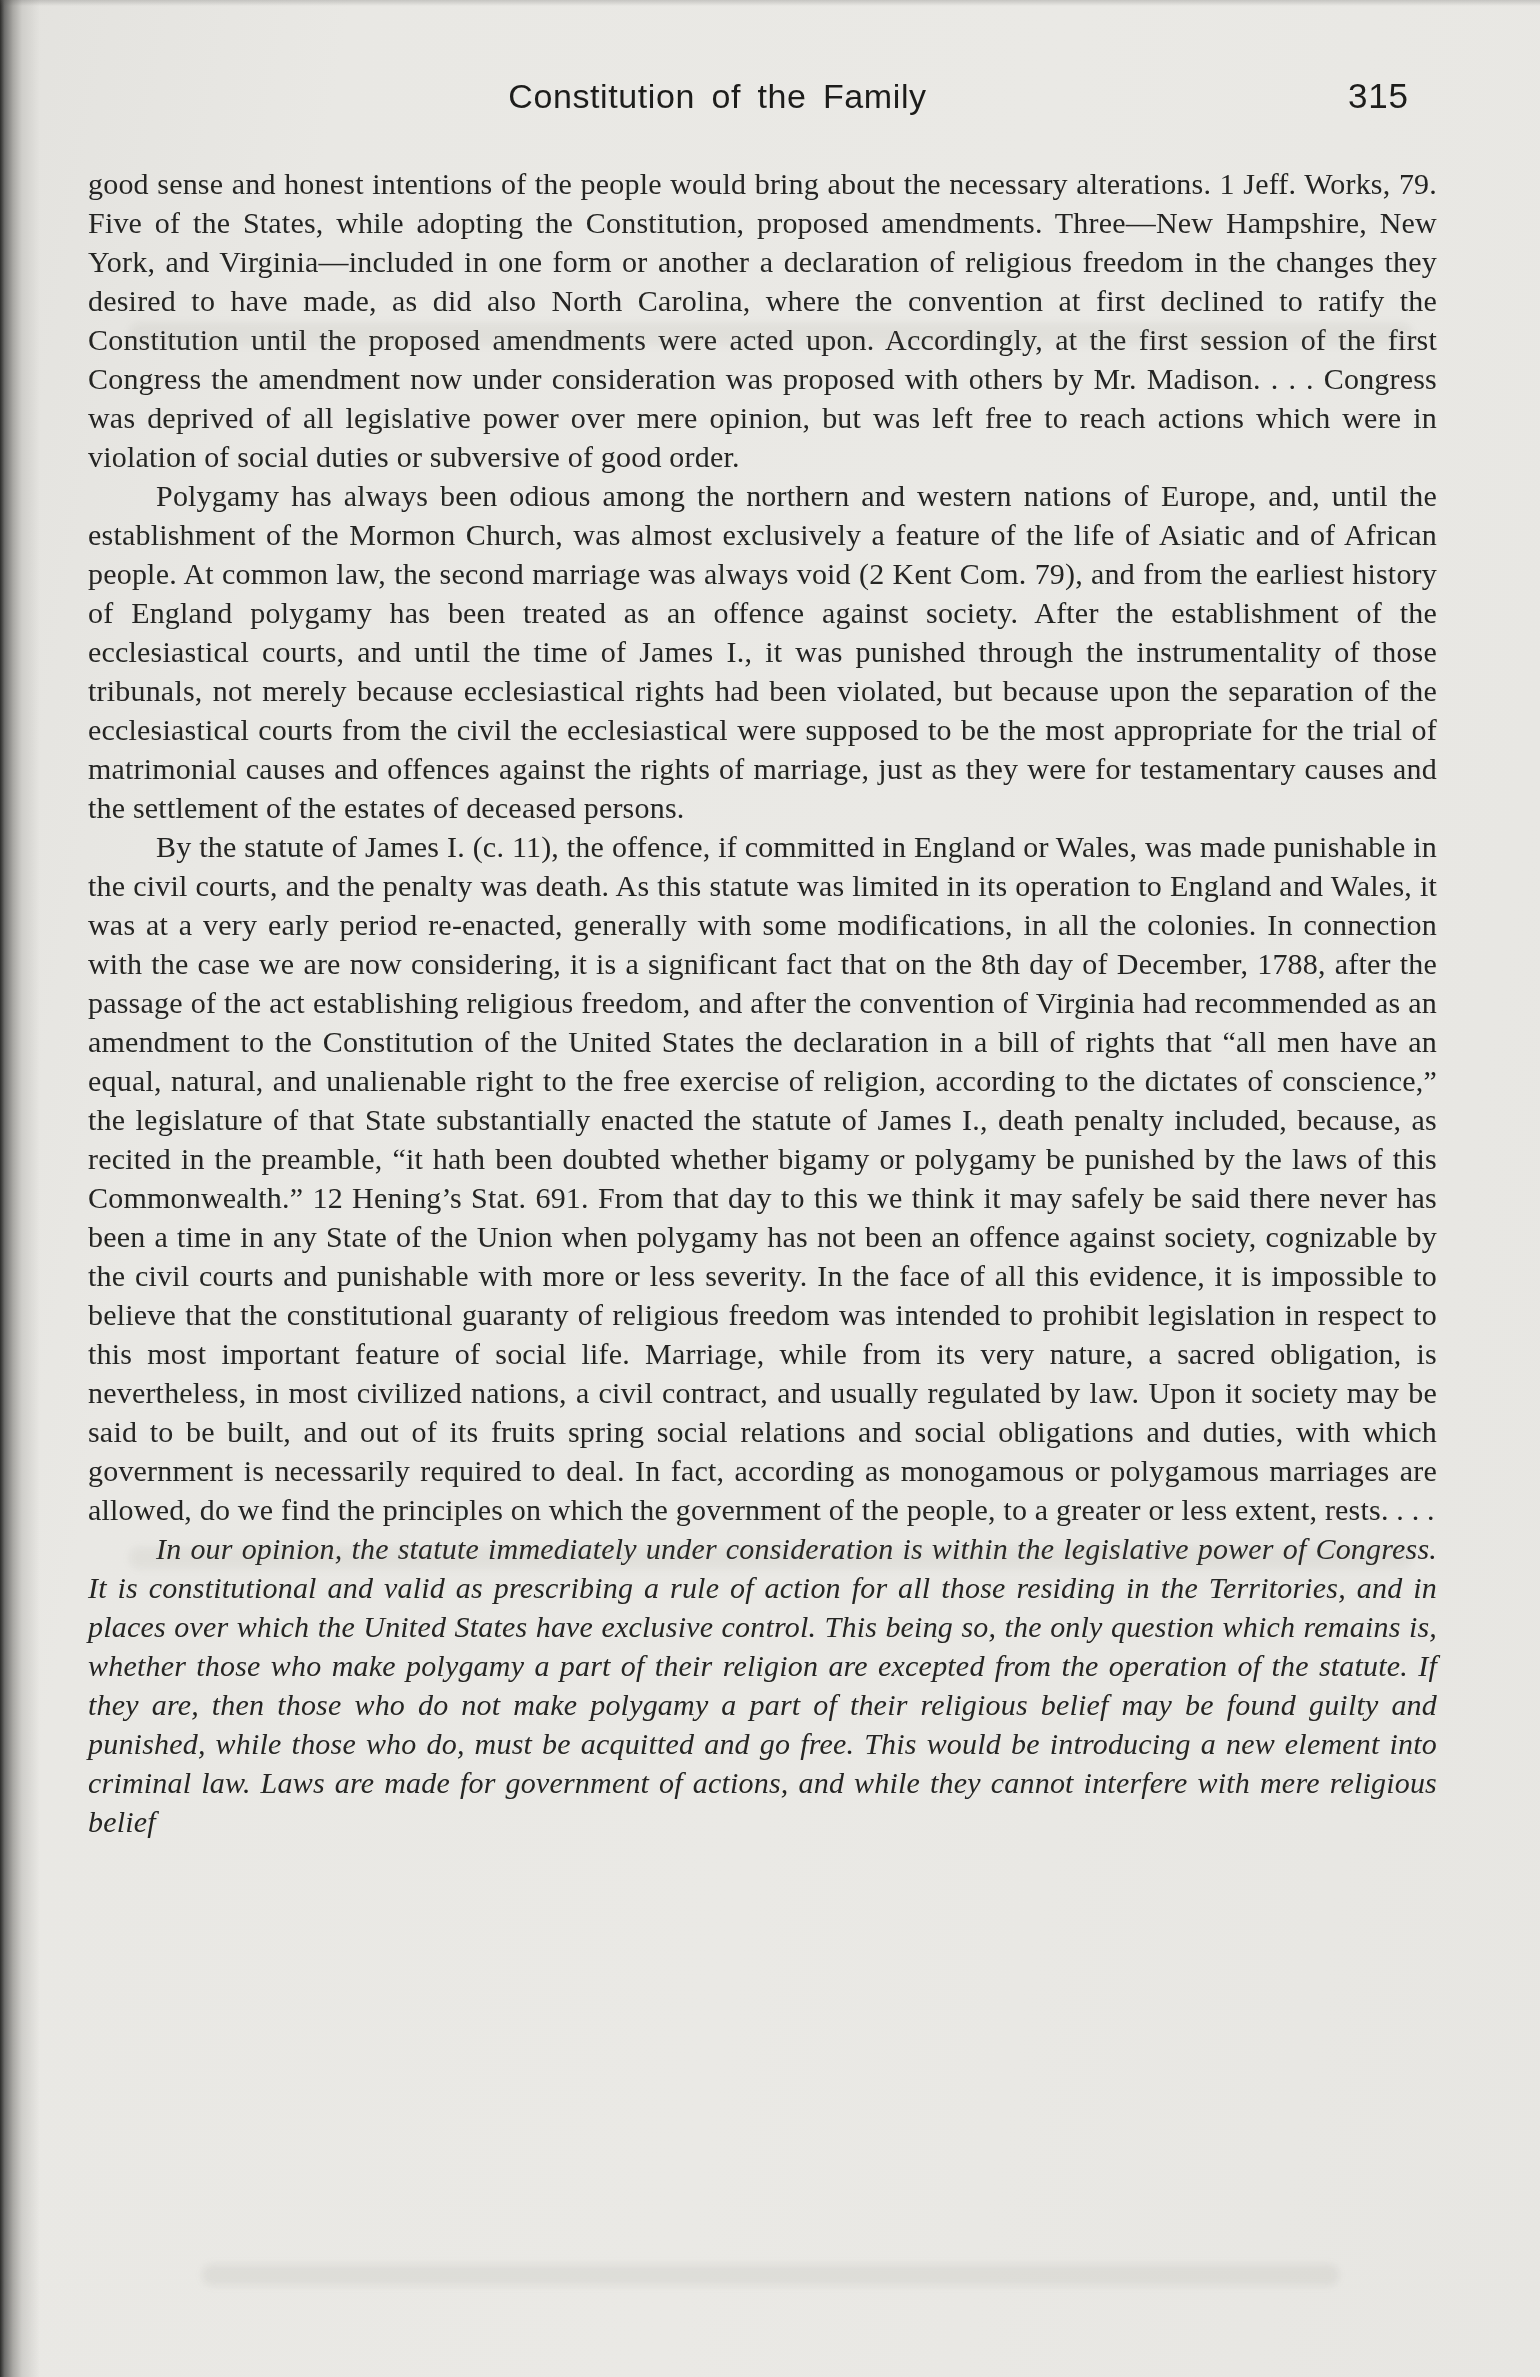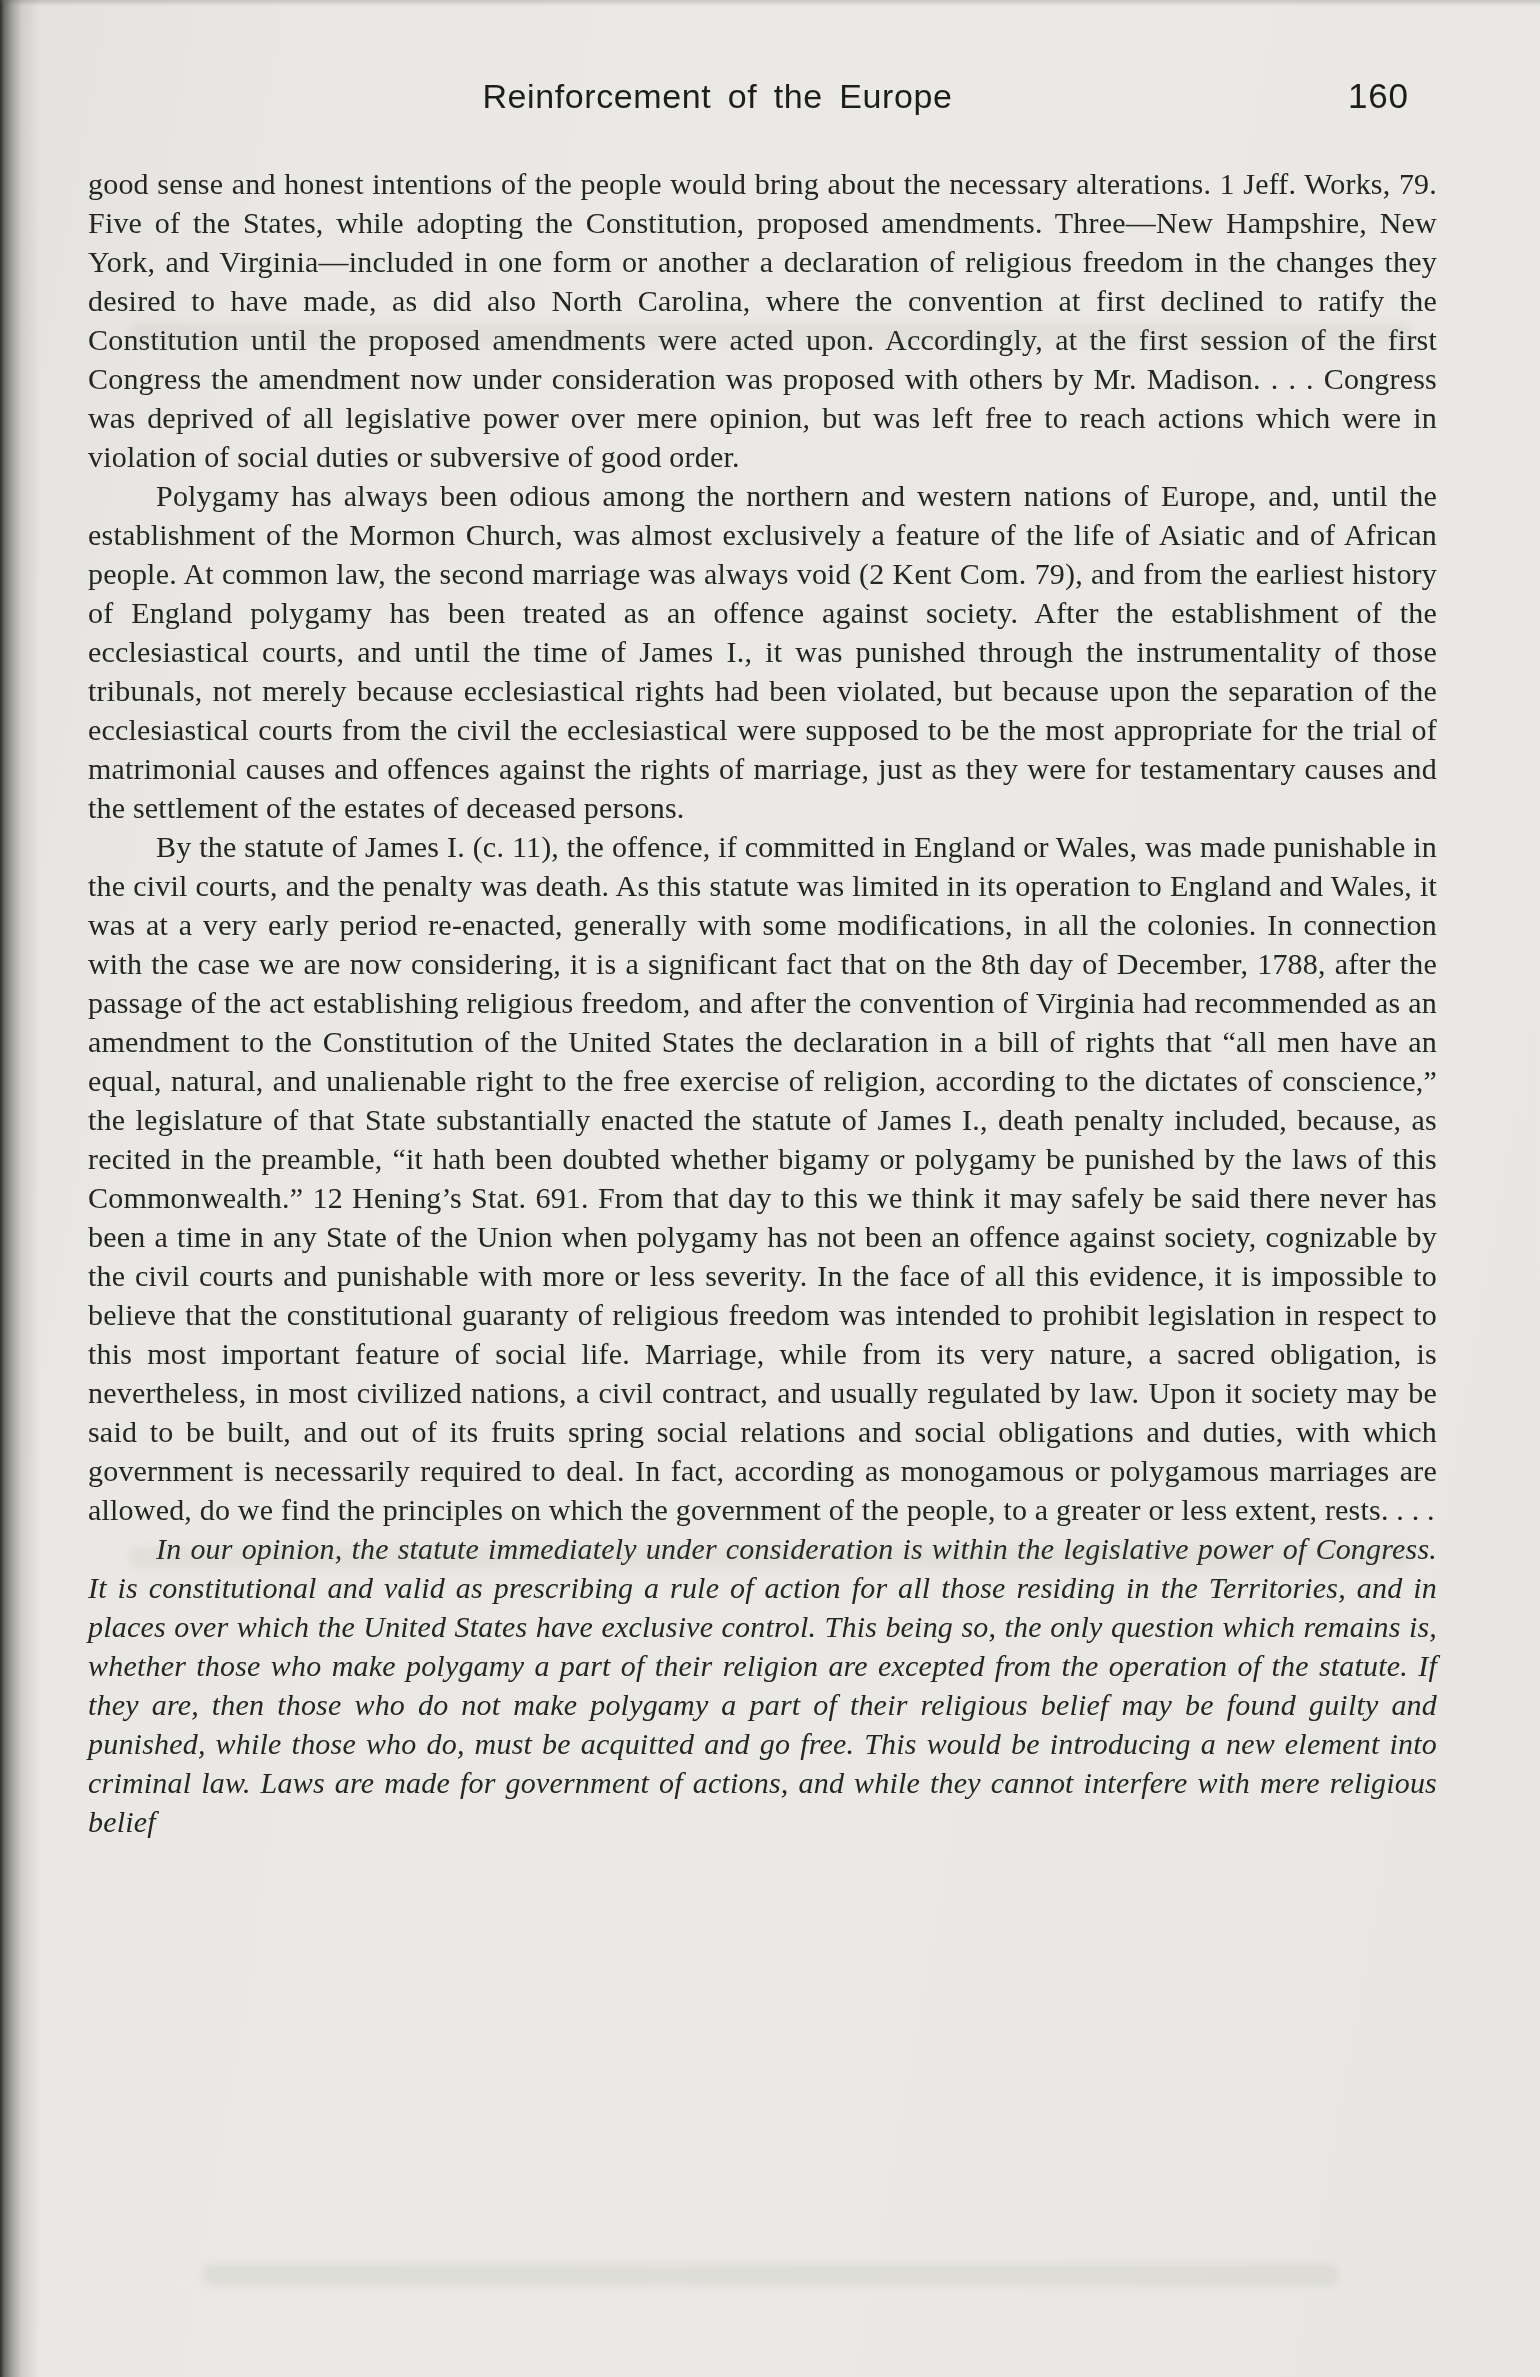--- a/index.html
+++ b/index.html
@@ -99,22 +99,22 @@
 </style>
 </head>
 <body>
 
 <div class="page">
 
   <div class="left-edge"></div>
   <div class="top-edge"></div>
 
   <div class="running-head">
-    <span class="title">Reinforcement of the Europe</span>
-    <span class="folio">160</span>
+    <span class="title">Constitution of the Family</span>
+    <span class="folio">315</span>
   </div>
 
   <div class="body-text">
     <p>good sense and honest intentions of the people would bring about the necessary alterations. 1 Jeff. Works, 79. Five of the States, while adopting the Constitution, proposed amendments. Three—New Hampshire, New York, and Virginia—included in one form or another a declaration of religious freedom in the changes they desired to have made, as did also North Carolina, where the convention at first declined to ratify the Constitution until the proposed amendments were acted upon. Accordingly, at the first session of the first Congress the amendment now under consideration was proposed with others by Mr. Madison.&nbsp;.&nbsp;.&nbsp;. Congress was deprived of all legislative power over mere opinion, but was left free to reach actions which were in violation of social duties or subversive of good order.</p>
     <p class="indent">Polygamy has always been odious among the northern and western nations of Europe, and, until the establishment of the Mormon Church, was almost exclusively a feature of the life of Asiatic and of African people. At common law, the second marriage was always void (2 Kent Com. 79), and from the earliest history of England polygamy has been treated as an offence against society. After the establishment of the ecclesiastical courts, and until the time of James I., it was punished through the instrumentality of those tribunals, not merely because ecclesiastical rights had been violated, but because upon the separation of the ecclesiastical courts from the civil the ecclesiastical were supposed to be the most appropriate for the trial of matrimonial causes and offences against the rights of marriage, just as they were for testamentary causes and the settlement of the estates of deceased persons.</p>
     <p class="indent">By the statute of James I. (c. 11), the offence, if committed in England or Wales, was made punishable in the civil courts, and the penalty was death. As this statute was limited in its operation to England and Wales, it was at a very early period re-enacted, generally with some modifications, in all the colonies. In connection with the case we are now considering, it is a significant fact that on the 8th day of December, 1788, after the passage of the act establishing religious freedom, and after the convention of Virginia had recommended as an amendment to the Constitution of the United States the declaration in a bill of rights that “all men have an equal, natural, and unalienable right to the free exercise of religion, according to the dictates of conscience,” the legislature of that State substantially enacted the statute of James I., death penalty included, because, as recited in the preamble, “it hath been doubted whether bigamy or polygamy be punished by the laws of this Commonwealth.” 12 Hening’s Stat. 691. From that day to this we think it may safely be said there never has been a time in any State of the Union when polygamy has not been an offence against society, cognizable by the civil courts and punishable with more or less severity. In the face of all this evidence, it is impossible to believe that the constitutional guaranty of religious freedom was intended to prohibit legislation in respect to this most important feature of social life. Marriage, while from its very nature, a sacred obligation, is nevertheless, in most civilized nations, a civil contract, and usually regulated by law. Upon it society may be said to be built, and out of its fruits spring social relations and social obligations and duties, with which government is necessarily required to deal. In fact, according as monogamous or polygamous marriages are allowed, do we find the principles on which the government of the people, to a greater or less extent, rests.&nbsp;.&nbsp;.&nbsp;.</p>
     <p class="indent continues">In our opinion, the statute immediately under consideration is within the legislative power of Congress. It is constitutional and valid as prescribing a rule of action for all those residing in the Territories, and in places over which the United States have exclusive control. This being so, the only question which remains is, whether those who make polygamy a part of their religion are excepted from the operation of the statute. If they are, then those who do not make polygamy a part of their religious belief may be found guilty and punished, while those who do, must be acquitted and go free. This would be introducing a new element into criminal law. Laws are made for government of actions, and while they cannot interfere with mere religious belief</p>
   </div>
 
   <div class="ghost g1"></div>

